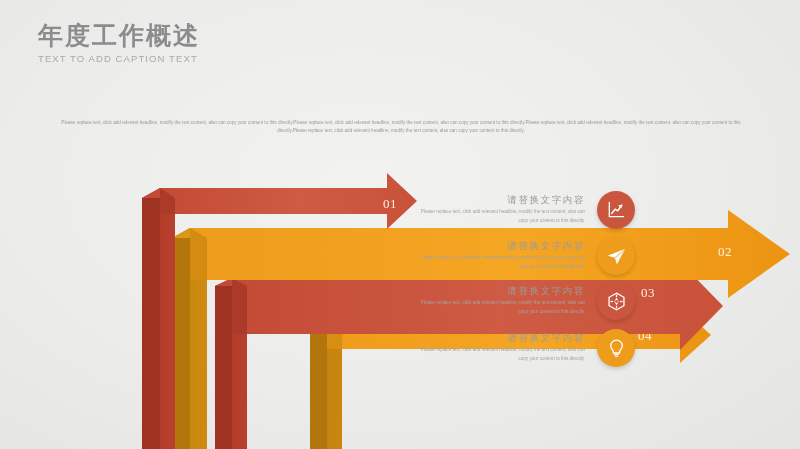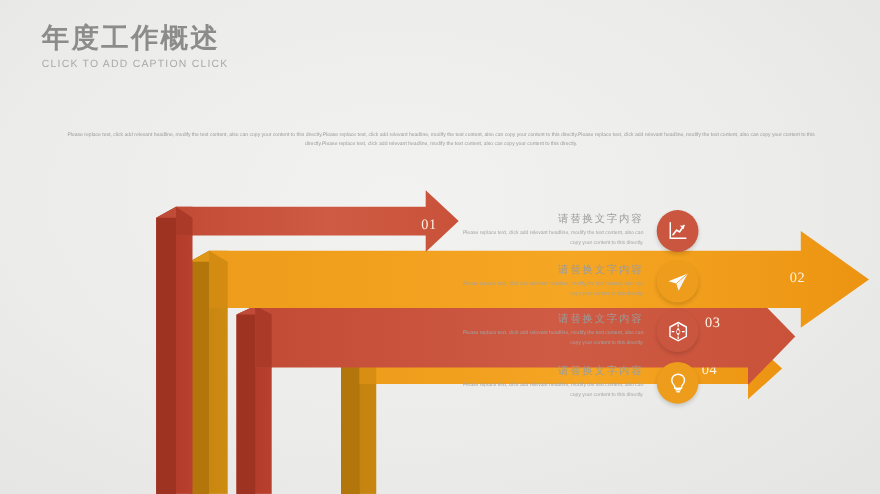--- a/index.html
+++ b/index.html
@@ -120,21 +120,21 @@
   #row-2 { top: 282px; }
   #row-3 { top: 329px; }
 </style>
 </head>
 <body>
 
 <div id="slide">
 
   <div id="header">
     <div id="slide-title">年度工作概述</div>
-    <div id="slide-subtitle">CLICK TO ADD CAPTION CLICK</div>
+    <div id="slide-subtitle">TEXT TO ADD CAPTION TEXT</div>
   </div>
 
   <div id="intro-paragraph">Please replace text, click add relevant headline, modify the text content, also can copy your content to this directly.Please replace text, click add relevant headline, modify the text content, also can copy your content to this directly.Please replace text, click add relevant headline, modify the text content, also can copy your content to this directly.Please replace text, click add relevant headline, modify the text content, also can copy your content to this directly.</div>
 
   <div id="arrow-stage">
     <svg width="800" height="449" viewBox="0 0 800 449">
       <defs>
         <linearGradient id="gradRedFace" x1="0" y1="0" x2="1" y2="0">
           <stop offset="0%" stop-color="#C24B35"></stop>
           <stop offset="55%" stop-color="#CF5B44"></stop>

